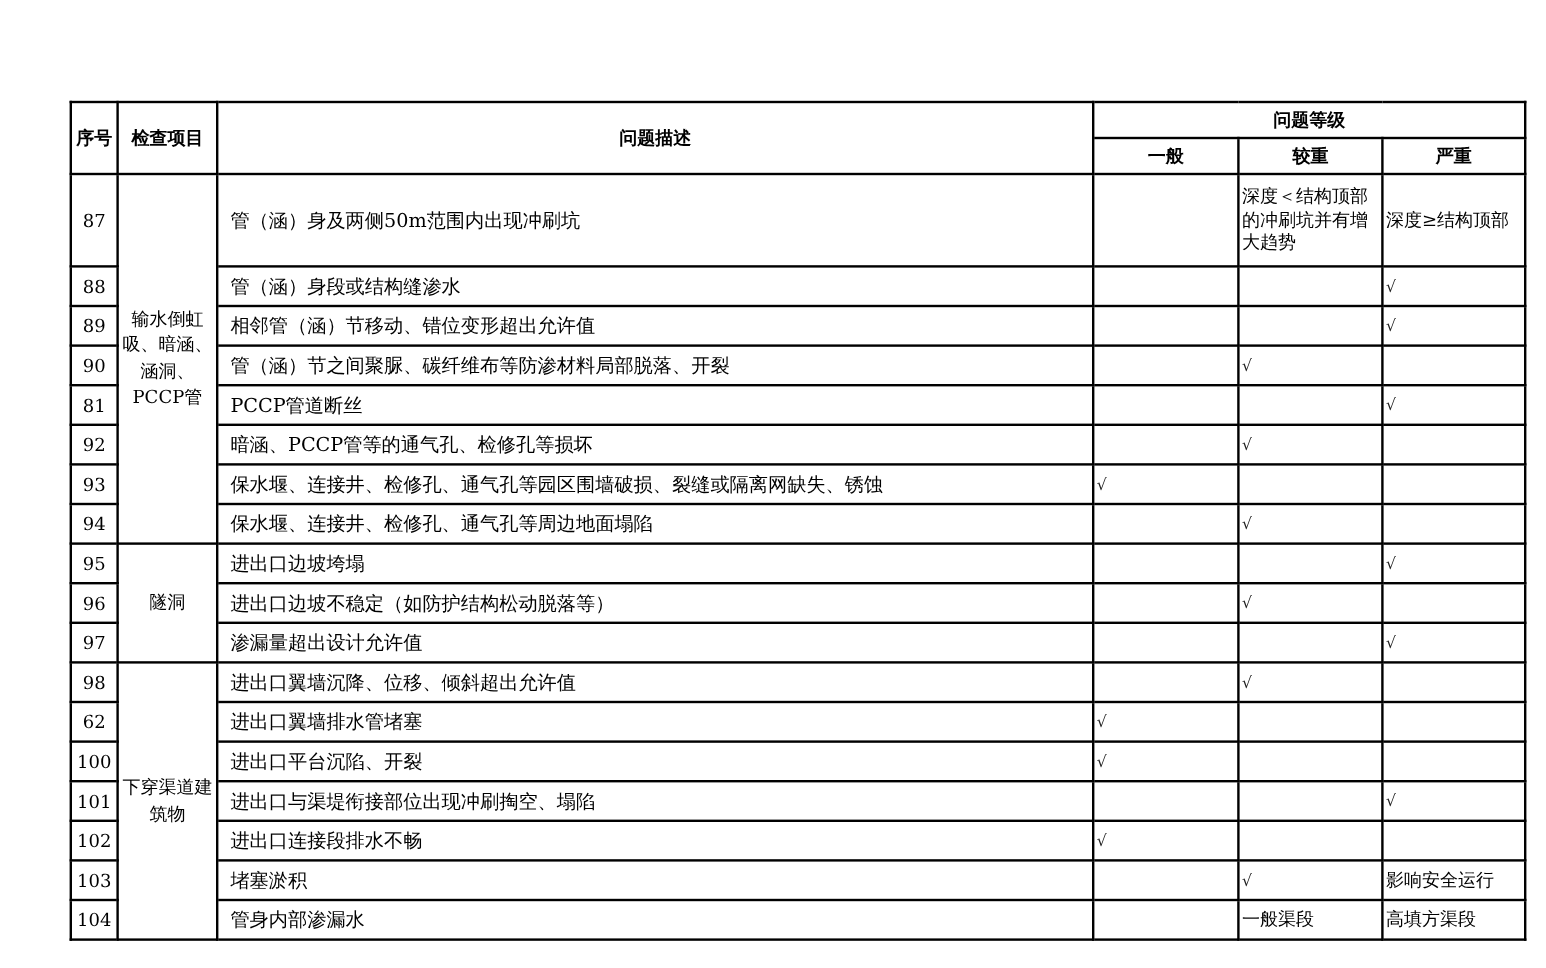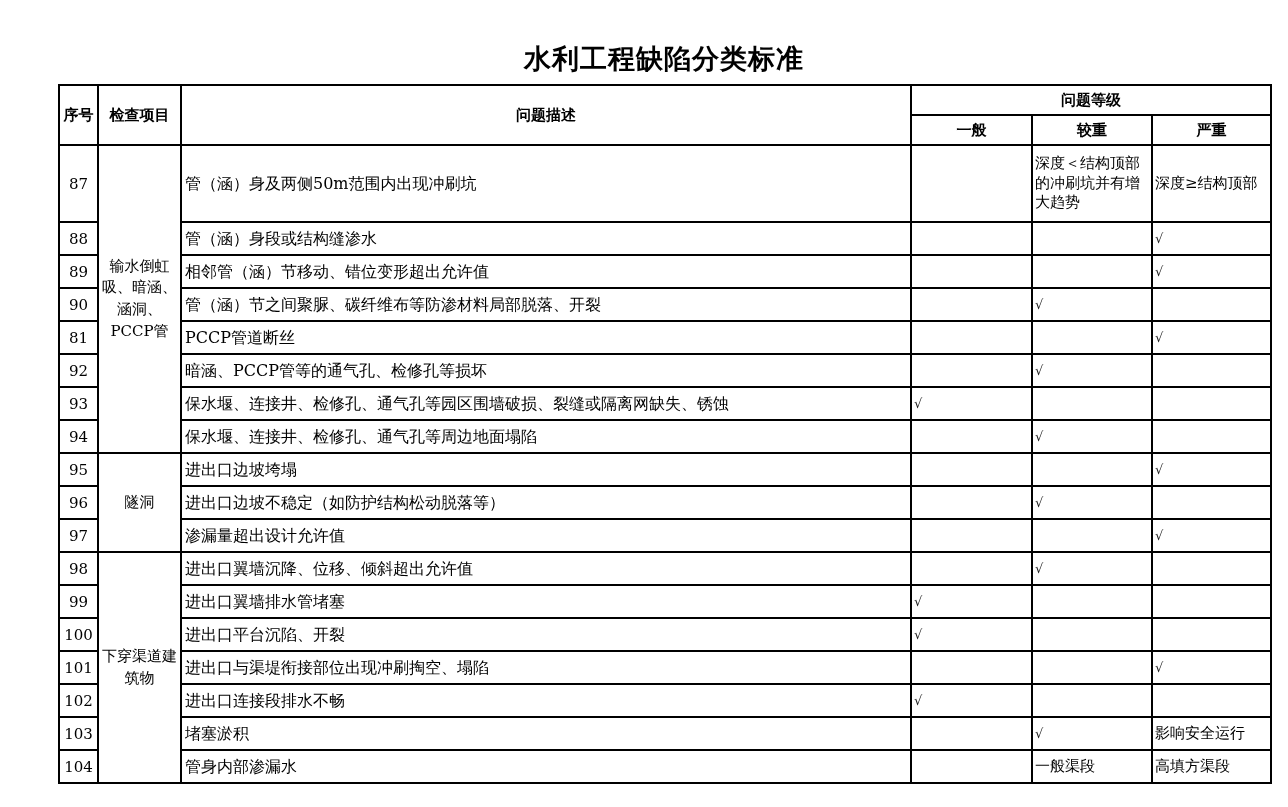--- a/index.html
+++ b/index.html
@@ -60,42 +60,41 @@
     vertical-align: middle;
     font-size: 15px;
     line-height: 1.45;
     padding: 0 1px;
     margin-top: 21px;
   }
   td.desc {
     text-align: left;
     vertical-align: middle;
     font-size: 16px;
-    padding: 0 2px 0 3px;
+    padding: 0 2px 0 10px;
     line-height: 1.25;
   }
   td.lvl {
     text-align: left;
     vertical-align: middle;
     font-size: 15px;
     line-height: 1.3;
     padding: 0 2px;
   }
   span.check {
     font-size: 13px;
     color: #222222;
     font-family: "DejaVu Sans", sans-serif;
   }
   span.lvl-text { font-size: 15px; }
 </style>
 </head>
 <body>
 
 <div class="page">
-  <div class="doc-title">水利工程缺陷分类标准</div>
 
   <table class="defect-table">
     <colgroup>
       <col style="width:39px">
       <col style="width:83px">
       <col style="width:730px">
       <col style="width:121px">
       <col style="width:120px">
       <col style="width:119px">
     </colgroup>
@@ -194,21 +193,21 @@
         </tr>
         <tr>
           <td class="idx">98</td>
           <td class="cat" rowspan="7">下穿渠道建筑物</td>
           <td class="desc">进出口翼墙沉降、位移、倾斜超出允许值</td>
           <td class="lvl"></td>
           <td class="lvl"><span class="check">√</span></td>
           <td class="lvl"></td>
         </tr>
         <tr>
-          <td class="idx">99</td>
+          <td class="idx">62</td>
           <td class="desc">进出口翼墙排水管堵塞</td>
           <td class="lvl"><span class="check">√</span></td>
           <td class="lvl"></td>
           <td class="lvl"></td>
         </tr>
         <tr>
           <td class="idx">100</td>
           <td class="desc">进出口平台沉陷、开裂</td>
           <td class="lvl"><span class="check">√</span></td>
           <td class="lvl"></td>

